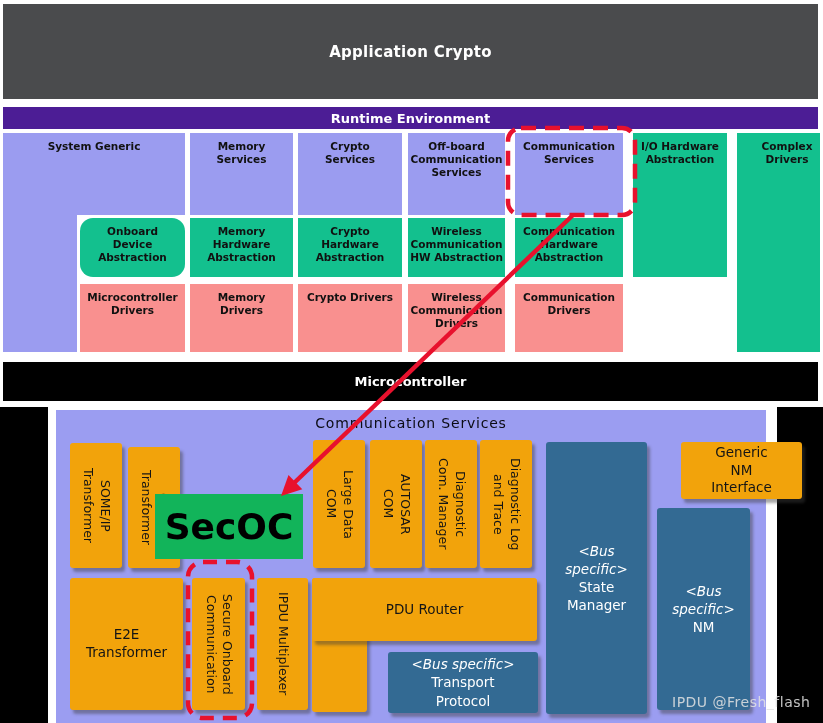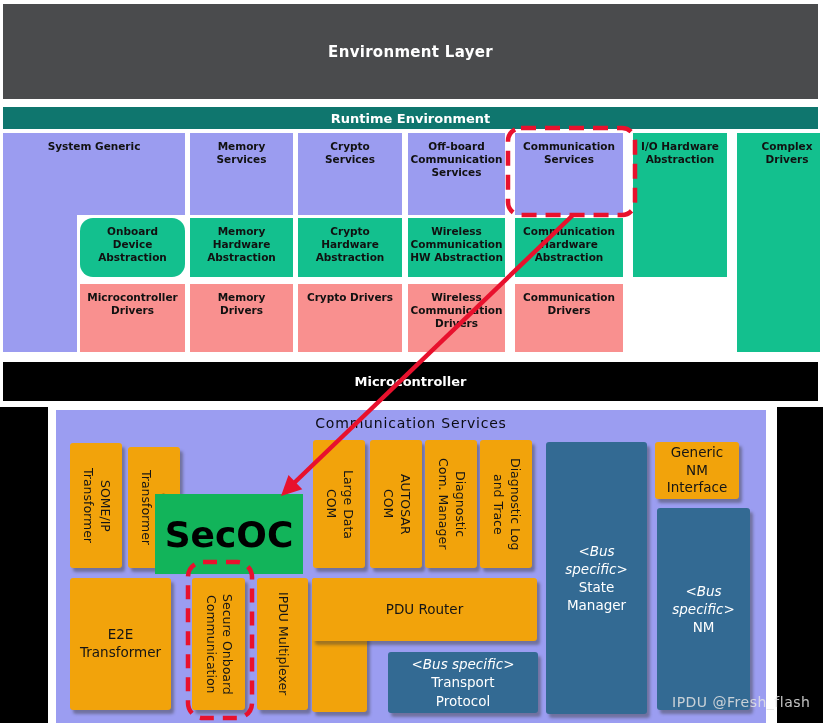--- a/index.html
+++ b/index.html
@@ -4,21 +4,21 @@
 <style>
   html,body{margin:0;padding:0;background:#ffffff;}
   .stage{
     position:relative;width:823px;height:723px;background:#ffffff;overflow:hidden;
     font-family:"DejaVu Sans","Liberation Sans",sans-serif;
   }
   .abs{position:absolute;box-sizing:border-box;}
   
   .layer-bar{display:flex;align-items:center;justify-content:center;color:#ffffff;font-weight:bold;}
   .app{background:#4a4b4d;font-size:15px;letter-spacing:.3px;}
-  .rte{background:#0f766e;font-size:13px;}
+  .rte{background:#4c1d95;font-size:13px;}
   .mcu{background:#000000;font-size:13px;}
   .cell{
     color:#111111;font-weight:bold;font-size:10.5px;line-height:1.25;text-align:center;
     padding-top:7px;white-space:pre-line;
   }
   .purple{background:#9b9cf0;}
   .green{background:#13c08e;}
   .pink{background:#f9908f;}
   
   .panel{background:#9b9df1;}
@@ -47,21 +47,21 @@
     color:#e3e3e3;opacity:.85;font-size:14px;letter-spacing:.5px;white-space:nowrap;
   }
   .overlay{position:absolute;left:0;top:0;pointer-events:none;z-index:50;}
 </style>
 </head>
 <body>
 
 <div class="stage">
 
   <div class="abs layer-bar app" style="left:3px;top:4px;width:815px;height:95px;">
-    <span>Environment Layer</span>
+    <span>Application Crypto</span>
   </div>
 
   <div class="abs layer-bar rte" style="left:3px;top:107px;width:815px;height:22px;">
     <span>Runtime Environment</span>
   </div>
 
   <div class="abs purple" style="left:3px;top:133px;width:74px;height:219px;"></div>
   <div class="abs cell purple" style="left:3px;top:133px;width:182px;height:82px;">System Generic</div>
   <div class="abs cell purple" style="left:190px;top:133px;width:103px;height:82px;">Memory
 Services</div>
@@ -112,46 +112,46 @@
   <div class="abs black-band" style="left:777px;top:407px;width:46px;height:316px;"></div>
 
   <div class="abs panel" style="left:56px;top:410px;width:710px;height:313px;"></div>
 
   <div class="abs detail-title" style="left:56px;top:415px;width:710px;">Communication Services</div>
 
   <div class="abs obox vtext" style="left:70px;top:443px;width:52px;height:125px;">SOME/IP
 Transformer</div>
   <div class="abs obox vtext" style="left:128px;top:447px;width:52px;height:121px;z-index:1;">Com
 Transformer</div>
-  <div class="abs secoc" style="left:155px;top:494px;width:148px;height:80px;z-index:2;text-align:center;">SecOC</div>
+  <div class="abs secoc" style="left:155px;top:494px;width:148px;height:65px;z-index:2;text-align:center;">SecOC</div>
   <div class="abs obox vtext" style="left:313px;top:440px;width:52px;height:128px;">Large Data
 COM</div>
   <div class="abs obox vtext" style="left:370px;top:440px;width:52px;height:128px;">AUTOSAR
 COM</div>
   <div class="abs obox vtext" style="left:425px;top:440px;width:52px;height:128px;">Diagnostic
 Com. Manager</div>
   <div class="abs obox vtext" style="left:480px;top:440px;width:52px;height:128px;">Diagnostic Log
 and Trace</div>
 
   <div class="abs bbox" style="left:546px;top:442px;width:101px;height:272px;">
     <span class="bus-prefix">&lt;Bus specific&gt;</span>
     <span>State
 Manager</span>
   </div>
 
-  <div class="abs obox htext" style="left:655px;top:442px;width:84px;height:57px;">Generic
+  <div class="abs obox htext" style="left:681px;top:442px;width:121px;height:57px;">Generic
 NM
 Interface</div>
 
   <div class="abs bbox" style="left:657px;top:508px;width:93px;height:202px;">
     <span class="bus-prefix">&lt;Bus specific&gt;</span>
     <span>NM</span>
   </div>
 
-  <div class="abs obox htext" style="left:70px;top:578px;width:101px;height:132px;">E2E
+  <div class="abs obox htext" style="left:70px;top:578px;width:113px;height:132px;">E2E
 Transformer</div>
   <div class="abs obox vtext" style="left:192px;top:578px;width:53px;height:132px;">Secure Onboard
 Communication</div>
   <div class="abs obox vtext" style="left:257px;top:578px;width:51px;height:132px;">IPDU Multiplexer</div>
 
   <div class="abs obox" style="left:312px;top:578px;width:55px;height:134px;border-radius:3px;"></div>
   <div class="abs obox htext" style="left:312px;top:578px;width:225px;height:63px;">PDU Router</div>
 
   <div class="abs bbox" style="left:388px;top:652px;width:150px;height:61px;">
     <span class="bus-prefix">&lt;Bus specific&gt;</span>

